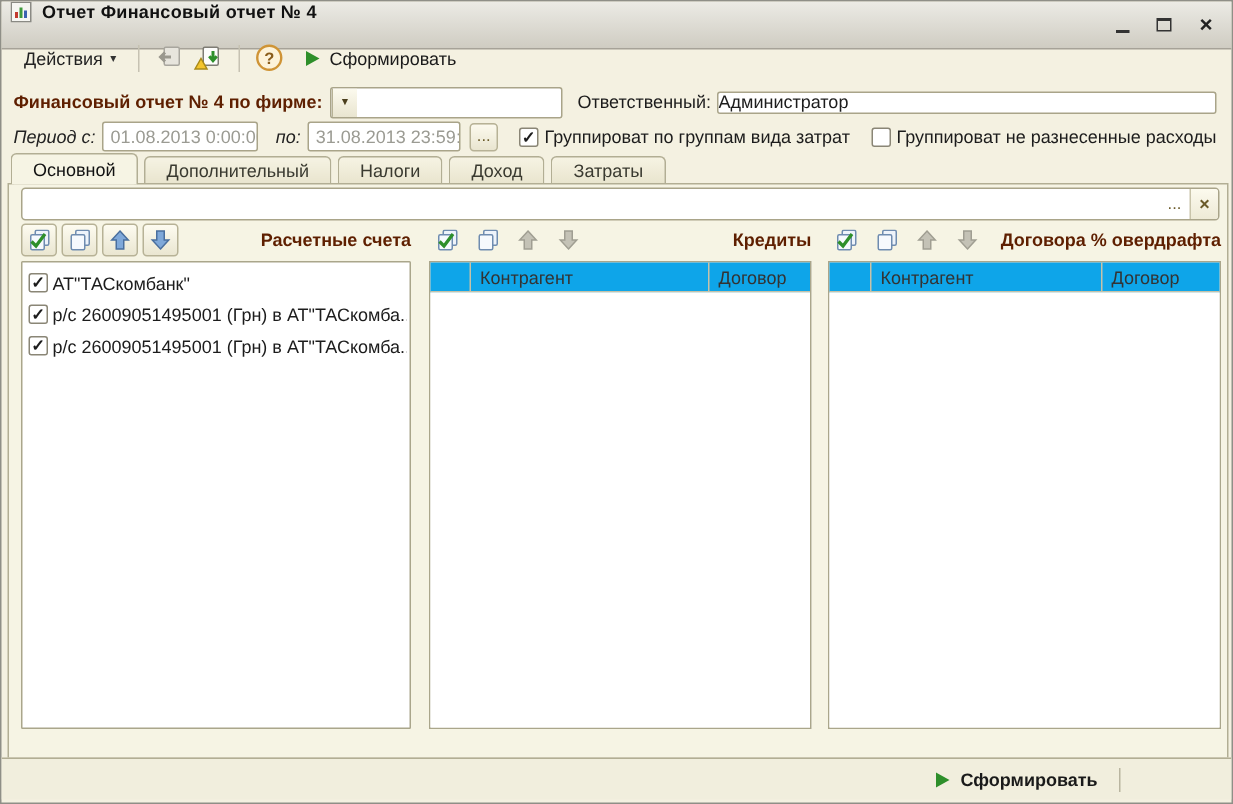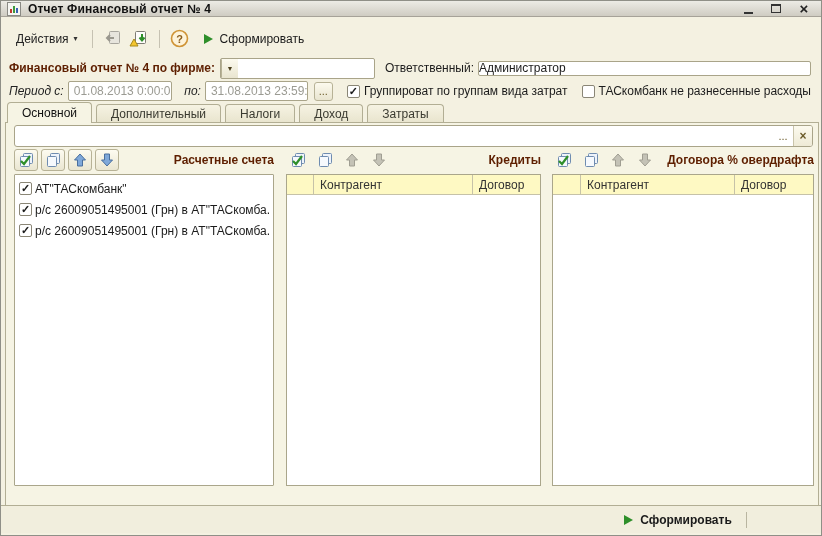--- a/index.html
+++ b/index.html
@@ -2,23 +2,23 @@
 <html><head>
 <meta charset="utf-8">
 <style>
 * { box-sizing: border-box; margin: 0; padding: 0; }
 html, body { width: 822px; height: 536px; }
 body { font-family: "Liberation Sans", sans-serif; font-size: 12px; color: #1c1c1c; background: #fff; }
 
 .window { position: relative; width: 822px; height: 536px; background: #f4f1e1; border: 1px solid #8f8f87; overflow: hidden; }
 
 
-.titlebar { position: absolute; left: 0; top: 0; right: 0; height: 16px;
+.titlebar { position: absolute; left: 0; top: 0; right: 0; height: 32px;
   background: linear-gradient(#ecebe5, #cfccc2); border-bottom: 1px solid #a6a298;
-  display: flex; align-items: center; padding: 0 6px; }
+  display: flex; padding: 0 6px; }
 .title-icon { width: 15px; height: 14px; margin-right: 6px; flex: 0 0 auto; }
 .title-text { font-weight: bold; font-size: 12px; color: #111; letter-spacing: .2px; }
 .win-controls { margin-left: auto; display: flex; align-items: center; gap: 14px; padding-right: 4px; }
 .wc { width: 14px; height: 14px; display: flex; align-items: center; justify-content: center; cursor: default; }
 .minbar { width: 9px; height: 2px; background: #333; margin-top: 9px; }
 .maxbox { width: 10px; height: 9px; border: 1px solid #333; border-top-width: 2px; }
 .closex { font-size: 15px; font-weight: bold; color: #222; line-height: 14px; }
 
 
 .toolbar { position: absolute; left: 0; top: 23px; right: 0; height: 29px;
@@ -77,21 +77,21 @@
 .pt-btn { width: 24px; height: 22px; margin-right: 3px; display: flex; align-items: center; justify-content: center; border-radius: 3px; }
 .pt-btn.raised { border: 1px solid #b7b296; background: linear-gradient(#fdfbf0, #eae6d1); }
 .panel-title { font-weight: bold; color: #5e1f00; margin-left: auto; white-space: nowrap; }
 
 .listbox { position: absolute; background: #fff; border: 1px solid #aaa68b; border-radius: 1px; padding: 3px 2px; overflow: hidden; }
 .list-item { display: flex; align-items: center; height: 21px; padding-left: 2px; }
 .list-item .checkbox { margin-right: 3px; }
 .list-label { white-space: nowrap; overflow: hidden; }
 
 .gridbox { position: absolute; background: #fff; border: 1px solid #aaa68b; display: flex; flex-direction: column; }
-.grid-head { height: 20px; background: #fef9c3; border-bottom: 1px solid #c6c2a8; display: flex; flex: 0 0 auto; }
+.grid-head { height: 20px; background: #0ea5e9; border-bottom: 1px solid #c6c2a8; display: flex; flex: 0 0 auto; }
 .gh-cell { border-right: 1px solid #c6c2a8; display: flex; align-items: center; padding: 0 6px; color: #333; white-space: nowrap; overflow: hidden; }
 .gh-cell:last-child { border-right: none; }
 .grid-body { flex: 1; background: #fff; }
 
 
 .footer { position: absolute; left: 0; right: 0; top: 504px; height: 28px; border-top: 1px solid #b2ae94;
   background: #f1eedd; display: flex; align-items: center; justify-content: flex-end; padding: 0 12px; }
 .footer .gen { display: flex; align-items: center; gap: 6px; font-weight: bold; color: #1a1a1a; padding: 2px 6px; }
 .footer-sep { width: 1px; height: 16px; background: #b9b5a0; margin: 0 8px; }
 .footer .close-label { color: #7f1d1d; padding: 2px 4px; margin-top: 40px; }
@@ -180,21 +180,21 @@
       <span class="datetext">31.08.2013 23:59:59</span>
 
     </span>
     <button class="more-btn">...</button>
     <span class="cb-group">
       <span class="checkbox">✓</span>
       <span class="cb-label">Группироват по группам вида затрат</span>
     </span>
     <span class="cb-group">
       <span class="checkbox"></span>
-      <span class="cb-label">ТАСкомбанк не разнесенные расходы</span>
+      <span class="cb-label">Группироват не разнесенные расходы</span>
     </span>
   </div>
 
   <div class="tabs">
     <span class="tab active">Основной</span>
     <span class="tab">Дополнительный</span>
     <span class="tab">Налоги</span>
     <span class="tab">Доход</span>
     <span class="tab">Затраты</span>
   </div>

